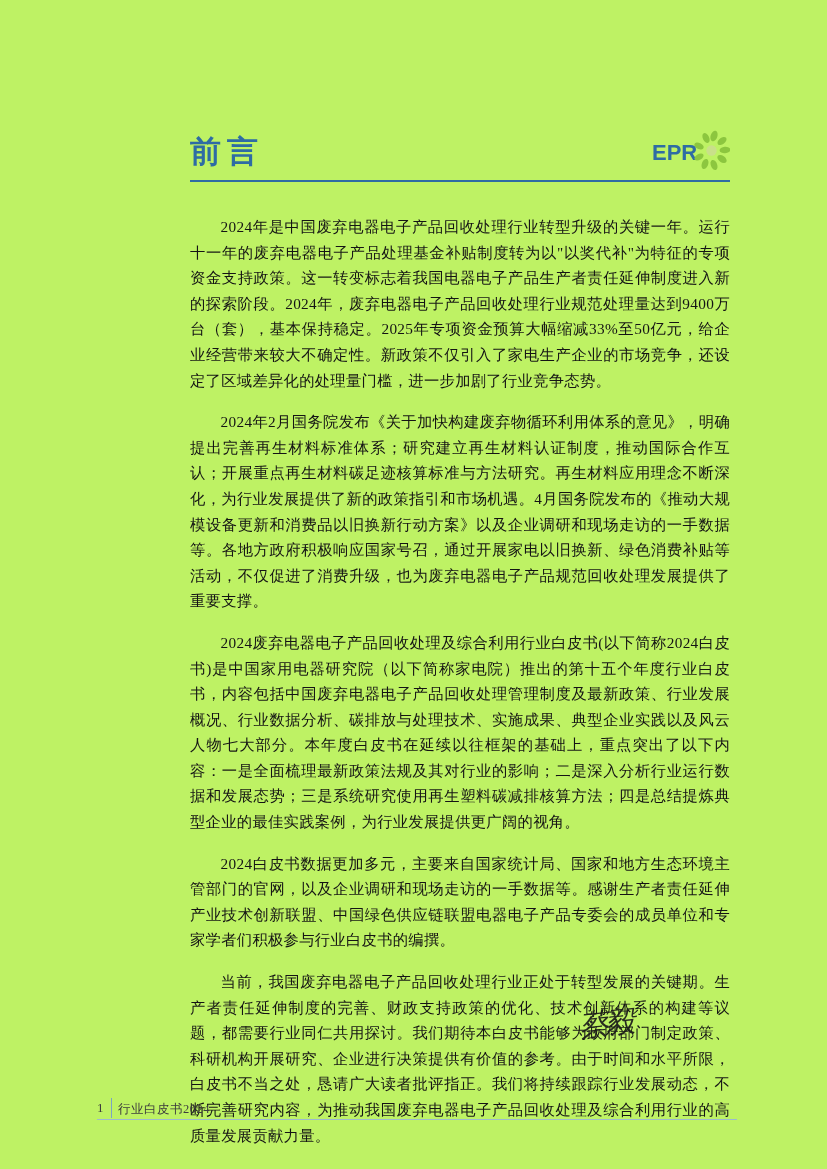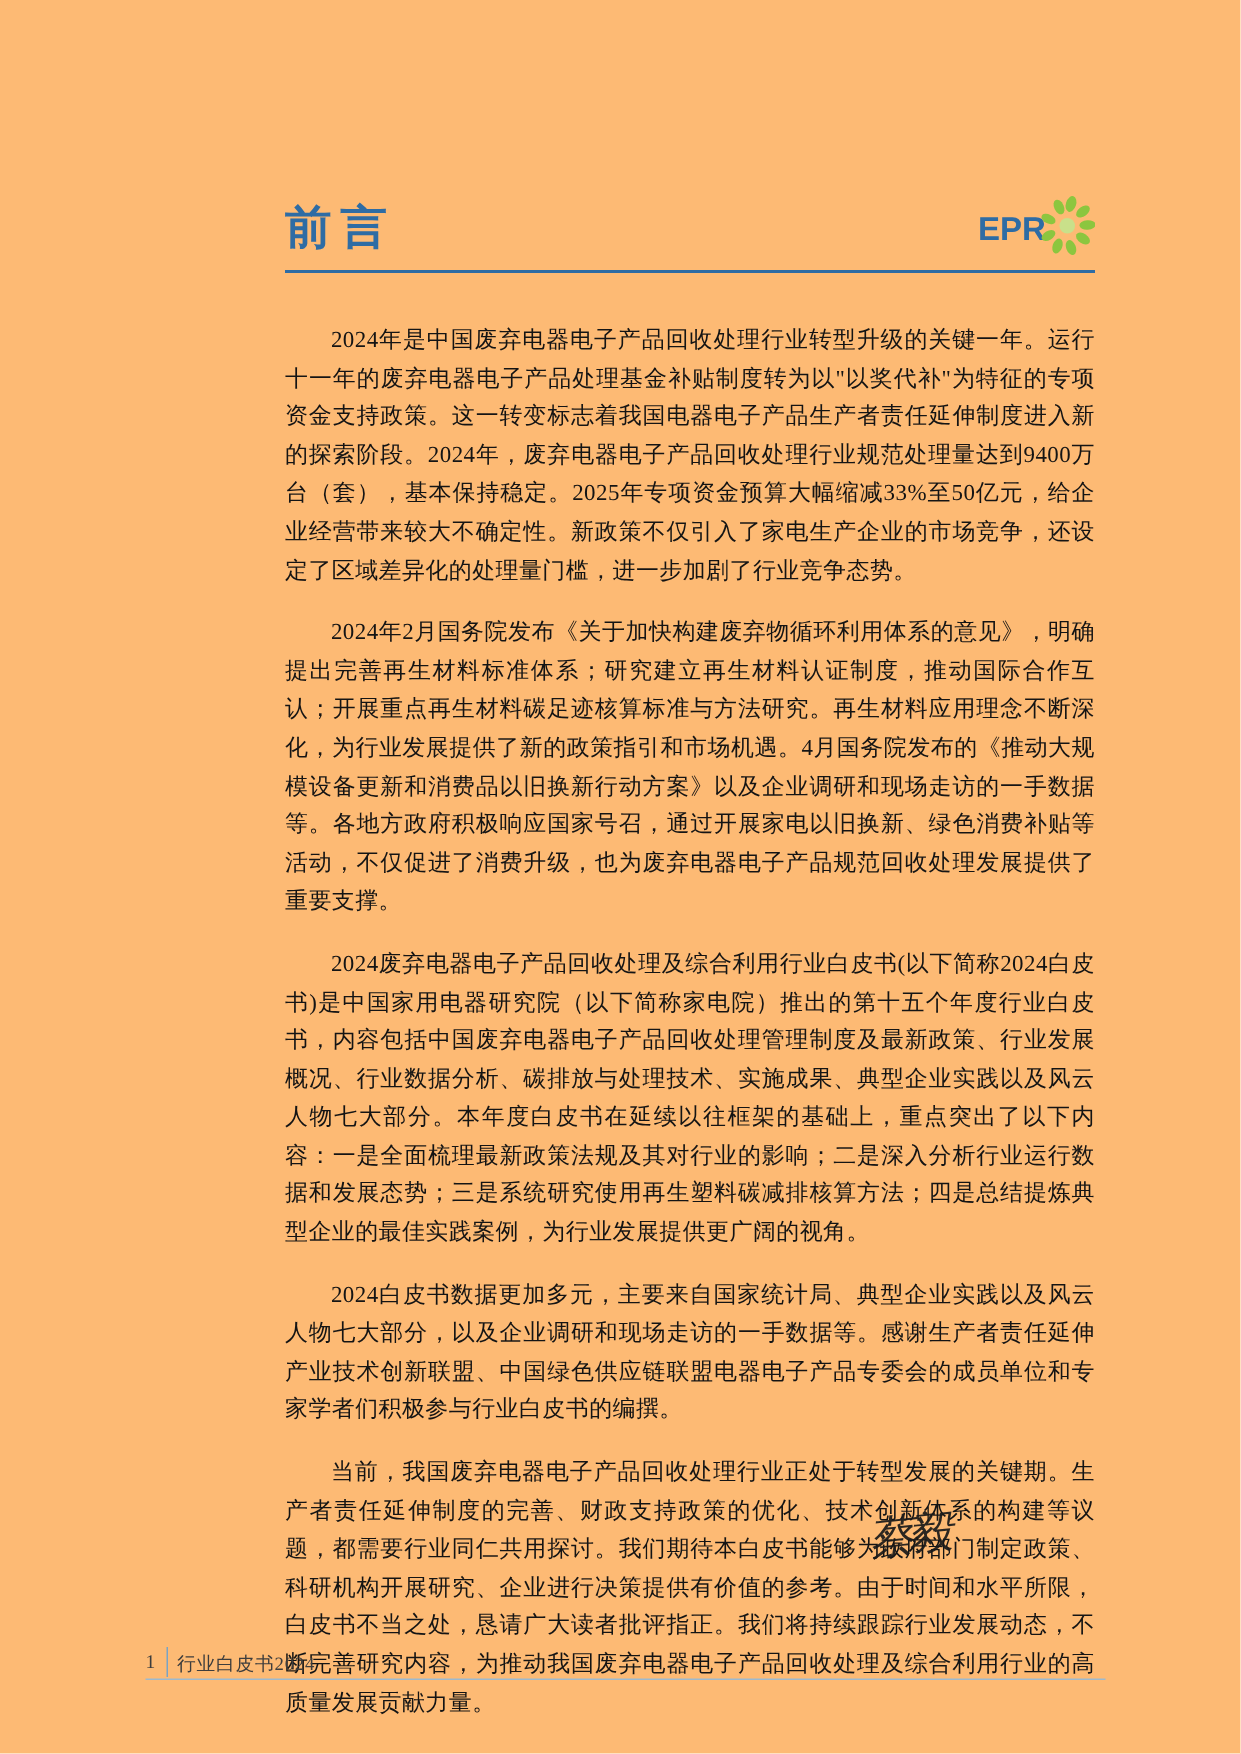--- a/index.html
+++ b/index.html
@@ -13,21 +13,21 @@
     font-family: "Liberation Serif", serif;
     color: #1a1a1a;
     position: relative;
     overflow: hidden;
   }
   .page {
     position: absolute;
     left: 0; top: 0;
     width: 827px;
     height: 1169px;
-    background: #fdba74;
+    background: #bef264;
   }
   
   .header {
     position: absolute;
     left: 115px;
     top: 128px;
     width: 615px;
     height: 62px;
   }
   .doc-title {
@@ -174,21 +174,21 @@
         </g>
         <circle cx="27.5" cy="22.5" r="5.2" fill="#c9e08a"></circle>
       </svg>
     </div>
   </div>
 
   <div class="content">
     <p class="para">2024年是中国废弃电器电子产品回收处理行业转型升级的关键一年。运行十一年的废弃电器电子产品处理基金补贴制度转为以"以奖代补"为特征的专项资金支持政策。这一转变标志着我国电器电子产品生产者责任延伸制度进入新的探索阶段。2024年，废弃电器电子产品回收处理行业规范处理量达到9400万台（套），基本保持稳定。2025年专项资金预算大幅缩减33%至50亿元，给企业经营带来较大不确定性。新政策不仅引入了家电生产企业的市场竞争，还设定了区域差异化的处理量门槛，进一步加剧了行业竞争态势。</p>
     <p class="para">2024年2月国务院发布《关于加快构建废弃物循环利用体系的意见》，明确提出完善再生材料标准体系；研究建立再生材料认证制度，推动国际合作互认；开展重点再生材料碳足迹核算标准与方法研究。再生材料应用理念不断深化，为行业发展提供了新的政策指引和市场机遇。4月国务院发布的《推动大规模设备更新和消费品以旧换新行动方案》以及企业调研和现场走访的一手数据等。各地方政府积极响应国家号召，通过开展家电以旧换新、绿色消费补贴等活动，不仅促进了消费升级，也为废弃电器电子产品规范回收处理发展提供了重要支撑。</p>
     <p class="para">2024废弃电器电子产品回收处理及综合利用行业白皮书(以下简称2024白皮书)是中国家用电器研究院（以下简称家电院）推出的第十五个年度行业白皮书，内容包括中国废弃电器电子产品回收处理管理制度及最新政策、行业发展概况、行业数据分析、碳排放与处理技术、实施成果、典型企业实践以及风云人物七大部分。本年度白皮书在延续以往框架的基础上，重点突出了以下内容：一是全面梳理最新政策法规及其对行业的影响；二是深入分析行业运行数据和发展态势；三是系统研究使用再生塑料碳减排核算方法；四是总结提炼典型企业的最佳实践案例，为行业发展提供更广阔的视角。</p>
-    <p class="para">2024白皮书数据更加多元，主要来自国家统计局、典型企业实践以及风云人物七大部分，以及企业调研和现场走访的一手数据等。感谢生产者责任延伸产业技术创新联盟、中国绿色供应链联盟电器电子产品专委会的成员单位和专家学者们积极参与行业白皮书的编撰。</p>
+    <p class="para">2024白皮书数据更加多元，主要来自国家统计局、国家和地方生态环境主管部门的官网，以及企业调研和现场走访的一手数据等。感谢生产者责任延伸产业技术创新联盟、中国绿色供应链联盟电器电子产品专委会的成员单位和专家学者们积极参与行业白皮书的编撰。</p>
     <p class="para">当前，我国废弃电器电子产品回收处理行业正处于转型发展的关键期。生产者责任延伸制度的完善、财政支持政策的优化、技术创新体系的构建等议题，都需要行业同仁共用探讨。我们期待本白皮书能够为政府部门制定政策、科研机构开展研究、企业进行决策提供有价值的参考。由于时间和水平所限，白皮书不当之处，恳请广大读者批评指正。我们将持续跟踪行业发展动态，不断完善研究内容，为推动我国废弃电器电子产品回收处理及综合利用行业的高质量发展贡献力量。</p>
   </div>
 
   <div class="signature">蔡毅</div>
 
   <div class="footer">
     <div class="footer-num">1</div>
     <div class="footer-divider"></div>
     <div class="footer-text">行业白皮书2024</div>
     <div class="footer-rule"></div>

